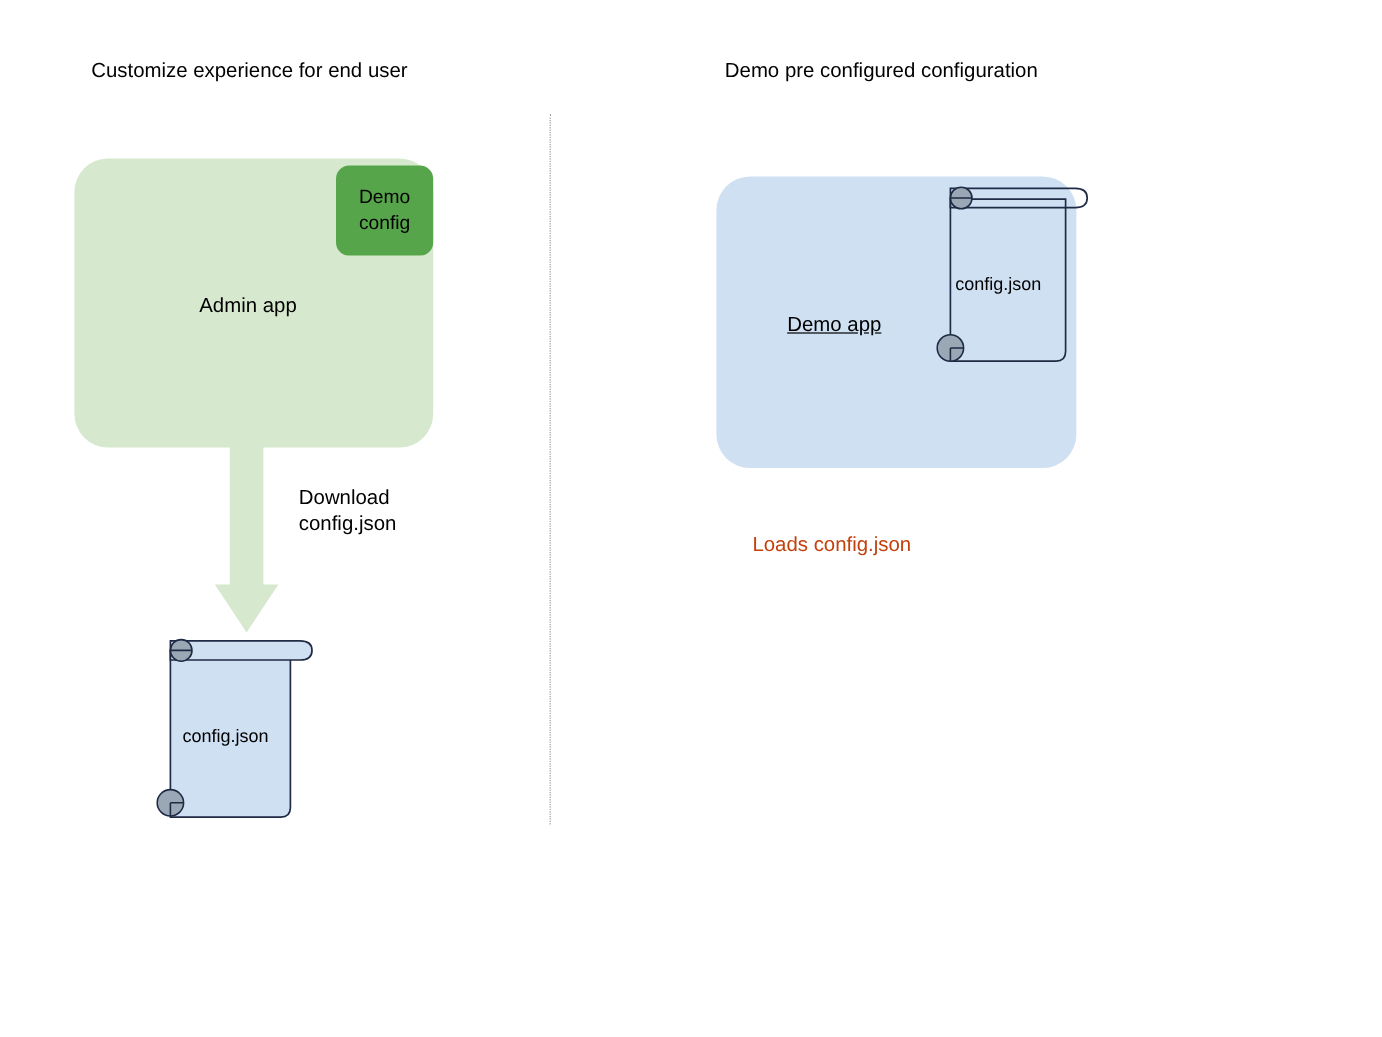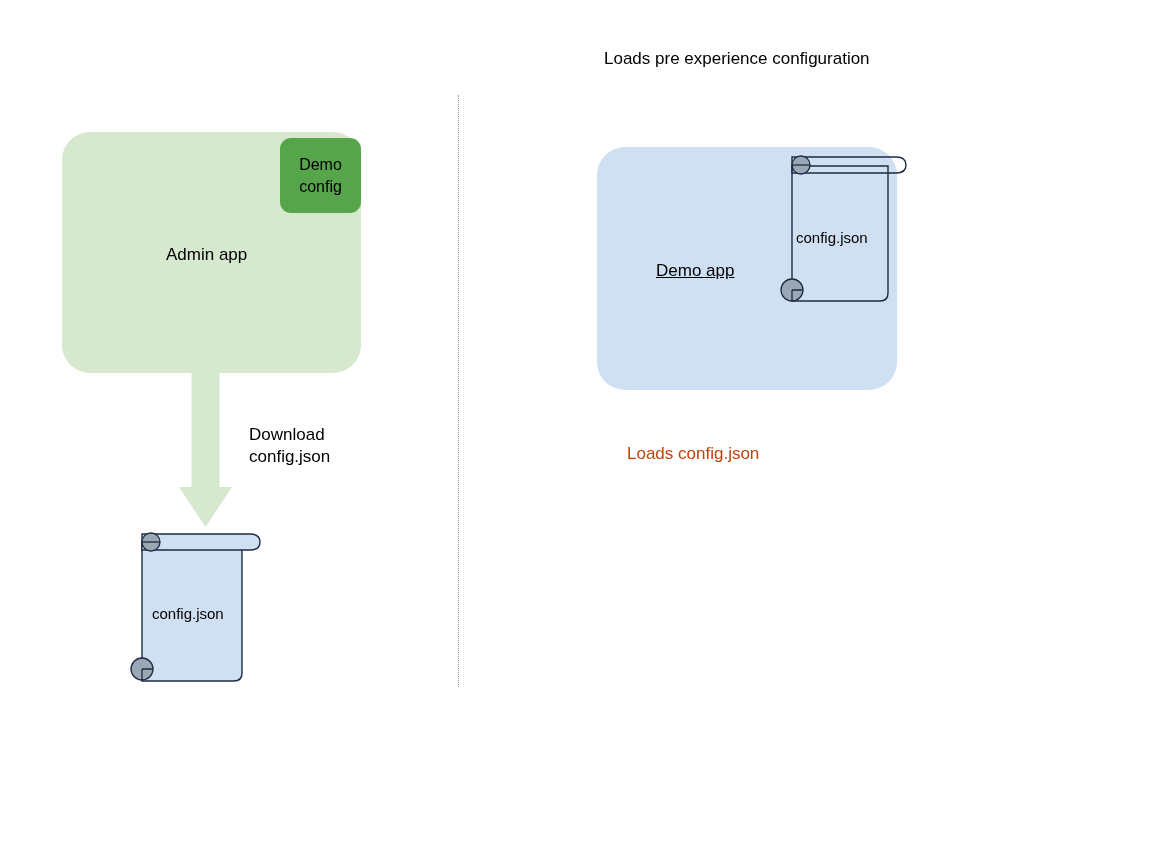--- a/index.html
+++ b/index.html
@@ -99,21 +99,21 @@
     position: absolute;
     left: 179px;
     top: 370px;
     width: 53px;
     height: 157px;
   }
 
   .arrow-caption {
     position: absolute;
     left: 249px;
-    top: 424px;
+    top: 404px;
     font-size: 17px;
     line-height: 22px;
     white-space: nowrap;
     color: #000000;
   }
 
   
   .scroll-doc {
     position: absolute;
   }
@@ -148,22 +148,23 @@
     line-height: 22px;
     white-space: nowrap;
     color: #c2410c;
   }
 </style>
 </head>
 <body>
 
 <div class="canvas">
 
-
-  <div class="section-title" id="title-right">Loads pre experience configuration</div>
+  <div class="section-title" id="title-left">Customize experience for end user</div>
+
+  <div class="section-title" id="title-right">Demo pre configured configuration</div>
 
   <div class="divider"></div>
 
   <div class="app-box" id="admin-app-box"></div>
 
   <div class="app-label" id="admin-app-label">Admin app</div>
 
   <div id="admin-panel">
     <div class="panel-text">
       <span>Demo</span><br>

